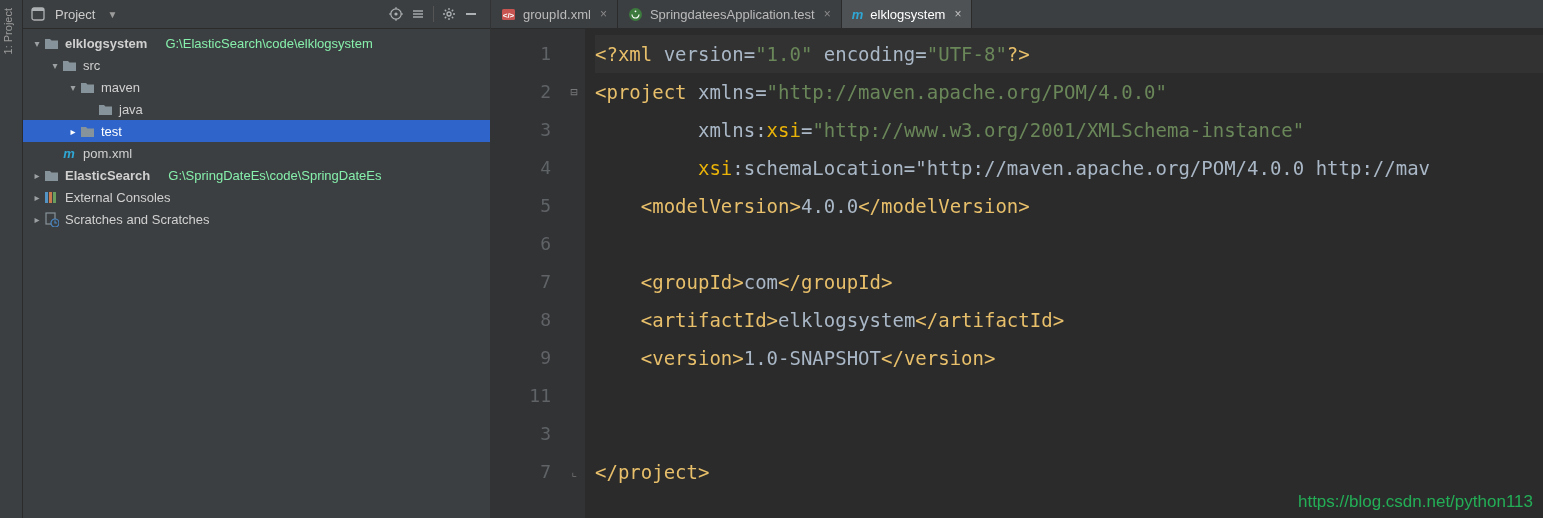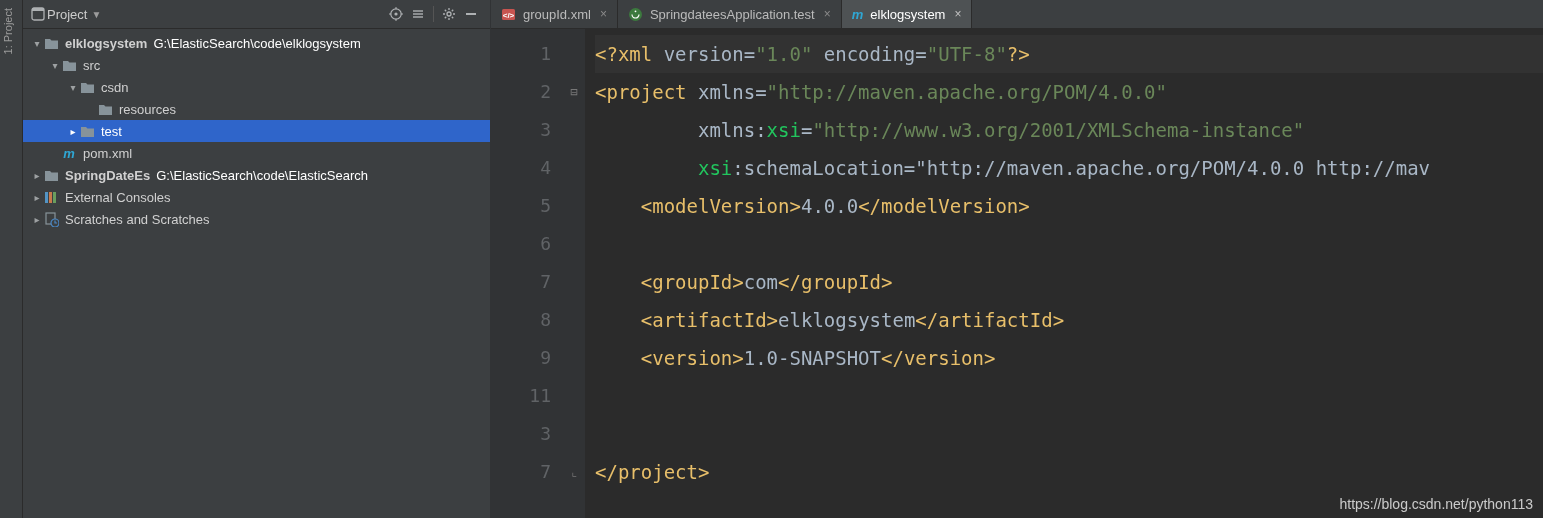--- a/index.html
+++ b/index.html
@@ -3,60 +3,60 @@
 <meta charset="utf-8">
 <style>
   html,body{margin:0;padding:0;height:100%;background:#2b2b2b;color:#bbbbbb;font-family:"Segoe UI",Arial,sans-serif;font-size:13px;overflow:hidden;}
   .ide{display:flex;width:1543px;height:518px;position:relative;background:#2b2b2b;}
   
   .tool-strip{width:22px;background:#3c3f41;border-right:1px solid #2b2b2b;color:#9c9c9c;font-size:11px;}
   .tool-strip .vtxt{writing-mode:vertical-rl;transform:rotate(180deg);padding:8px 2px;white-space:nowrap;}
   
   .project-panel{width:467px;background:#3c3f41;border-right:1px solid #313335;display:flex;flex-direction:column;}
   .pp-header{height:28px;display:flex;align-items:center;padding:0 8px;border-bottom:1px solid #2b2b2b;}
-  .pp-header .title-box{display:flex;align-items:center;gap:2px;}
+  .pp-header .title-box{display:flex;align-items:center;gap:10px;}
   .pp-header .proj-icon{display:inline-block;width:14px;height:14px;}
   .pp-header .proj-icon svg{display:block;}
   .pp-header .title{color:#cccccc;font-weight:500;}
   .pp-header .chev{color:#9c9c9c;font-size:10px;margin-left:2px;}
   .pp-header .spacer{flex:1;}
   .pp-header .ico-btn{width:22px;height:22px;display:flex;align-items:center;justify-content:center;color:#aeb1b3;cursor:pointer;}
   .pp-header .ico-btn svg{display:block;}
   .sep{width:1px;height:16px;background:#555;margin:0 4px;}
   .tree{flex:1;padding:3px 0;overflow:auto;}
   .tree-row{display:flex;align-items:center;height:22px;white-space:nowrap;}
   .tree-row .arrow{width:12px;text-align:center;color:#9da0a2;font-size:10px;}
   .tree-row .arrow.empty{visibility:hidden;}
   .tree-row .ficon{width:16px;height:16px;display:flex;align-items:center;justify-content:center;margin-right:6px;}
   .tree-row .label{color:#d0d0d0;}
   .tree-row .label.bold{font-weight:700;}
-  .tree-row .path{color:#ffffff;margin-left:6px;}
+  .tree-row .path{color:#86efac;margin-left:18px;}
   .tree-row.selected{background:#2f65ca;color:#ffffff;}
   .tree-row.selected .label,.tree-row.selected .arrow,.tree-row.selected .path{color:#ffffff;}
   .folder-icon svg,.lib-icon svg,.scratch-icon svg,.xml-icon,.java-icon svg,.maven-m{display:block;}
   .maven-m{font-weight:900;font-style:italic;color:#2fa7d4;font-family:"Segoe UI",Arial,sans-serif;font-size:13px;line-height:1;}
   
   .editor-area{flex:1;display:flex;flex-direction:column;background:#2b2b2b;min-width:0;}
   .tabs{height:28px;display:flex;align-items:stretch;background:#3c3f41;border-bottom:1px solid #2b2b2b;}
   .tab{display:flex;align-items:center;padding:0 10px;gap:7px;color:#bbbbbb;border-right:1px solid #2b2b2b;cursor:pointer;}
   .tab .tab-ico{display:flex;align-items:center;}
   .tab .close{color:#8a8a8a;font-size:12px;margin-left:2px;}
   .tab.active{background:#4e5254;color:#ffffff;}
   .tab.active .close{color:#c0c0c0;}
   .editor-body{flex:1;display:flex;min-height:0;overflow:hidden;}
   .gutter{width:60px;background:#313335;color:#606366;text-align:right;padding:6px 12px 0 0;font-family:Consolas,Menlo,monospace;font-size:18px;line-height:38px;}
   .fold-col{width:22px;background:#313335;padding-top:6px;font-family:Consolas,monospace;font-size:12px;line-height:38px;text-align:center;color:#777;}
   .fold-mark{height:38px;display:flex;align-items:center;justify-content:center;}
   .code{flex:1;padding:6px 0 0 10px;font-family:Consolas,Menlo,monospace;font-size:19px;line-height:38px;white-space:pre;overflow:hidden;color:#a9b7c6;}
   .code .row{height:38px;}
   .code .row.hl{background:#323232;}
   .c-tag{color:#e8bf6a;}
-  .c-ns{color:#22c55e;}
+  .c-ns{color:#eab308;}
   .c-str{color:#6a8759;}
-  .watermark{position:absolute;right:10px;bottom:6px;color:#e5e5e5;font-size:14px;font-family:Arial,sans-serif;opacity:.85;}
+  .watermark{position:absolute;right:10px;bottom:6px;color:#22c55e;font-size:17px;font-family:Arial,sans-serif;opacity:.85;}
 </style>
 </head>
 <body>
 
 <div class="ide">
 
   <div class="tool-strip">
     <div class="vtxt">1: Project</div>
   </div>
 
@@ -133,30 +133,30 @@
           </span>
           <span class="label">src</span>
         </div>
         <div class="tree-row" style="padding-left: 44px;">
           <span class="arrow">▾</span>
           <span class="ficon">
             <svg width="15" height="13" viewBox="0 0 15 13">
               <path d="M1 2h5l1.5 1.5H14V12H1z" fill="#87939a"></path>
             </svg>
           </span>
-          <span class="label">csdn</span>
+          <span class="label">maven</span>
         </div>
         <div class="tree-row" style="padding-left: 62px;">
           <span class="arrow empty">▸</span>
           <span class="ficon">
             <svg width="15" height="13" viewBox="0 0 15 13">
               <path d="M1 2h5l1.5 1.5H14V12H1z" fill="#87939a"></path>
             </svg>
           </span>
-          <span class="label">resources</span>
+          <span class="label">java</span>
         </div>
         <div class="tree-row selected" style="padding-left: 44px;">
           <span class="arrow">▸</span>
           <span class="ficon">
             <svg width="15" height="13" viewBox="0 0 15 13">
               <path d="M1 2h5l1.5 1.5H14V12H1z" fill="#87939a"></path>
             </svg>
           </span>
           <span class="label">test</span>
         </div>
@@ -167,22 +167,22 @@
           </span>
           <span class="label">pom.xml</span>
         </div>
         <div class="tree-row" style="padding-left: 8px;">
           <span class="arrow">▸</span>
           <span class="ficon">
             <svg width="15" height="13" viewBox="0 0 15 13">
               <path d="M1 2h5l1.5 1.5H14V12H1z" fill="#87939a"></path>
             </svg>
           </span>
-          <span class="label bold">SpringDateEs</span>
-          <span class="path">G:\ElasticSearch\code\ElasticSearch</span>
+          <span class="label bold">ElasticSearch</span>
+          <span class="path">G:\SpringDateEs\code\SpringDateEs</span>
         </div>
         <div class="tree-row" style="padding-left: 8px;">
           <span class="arrow">▸</span>
           <span class="ficon">
             <svg width="15" height="13" viewBox="0 0 15 13">
               <rect x="1" y="1" width="3" height="11" fill="#5394c4"></rect>
               <rect x="5" y="1" width="3" height="11" fill="#c9794b"></rect>
               <rect x="9" y="1" width="3" height="11" fill="#6a9e5e"></rect>
             </svg>
           </span>

